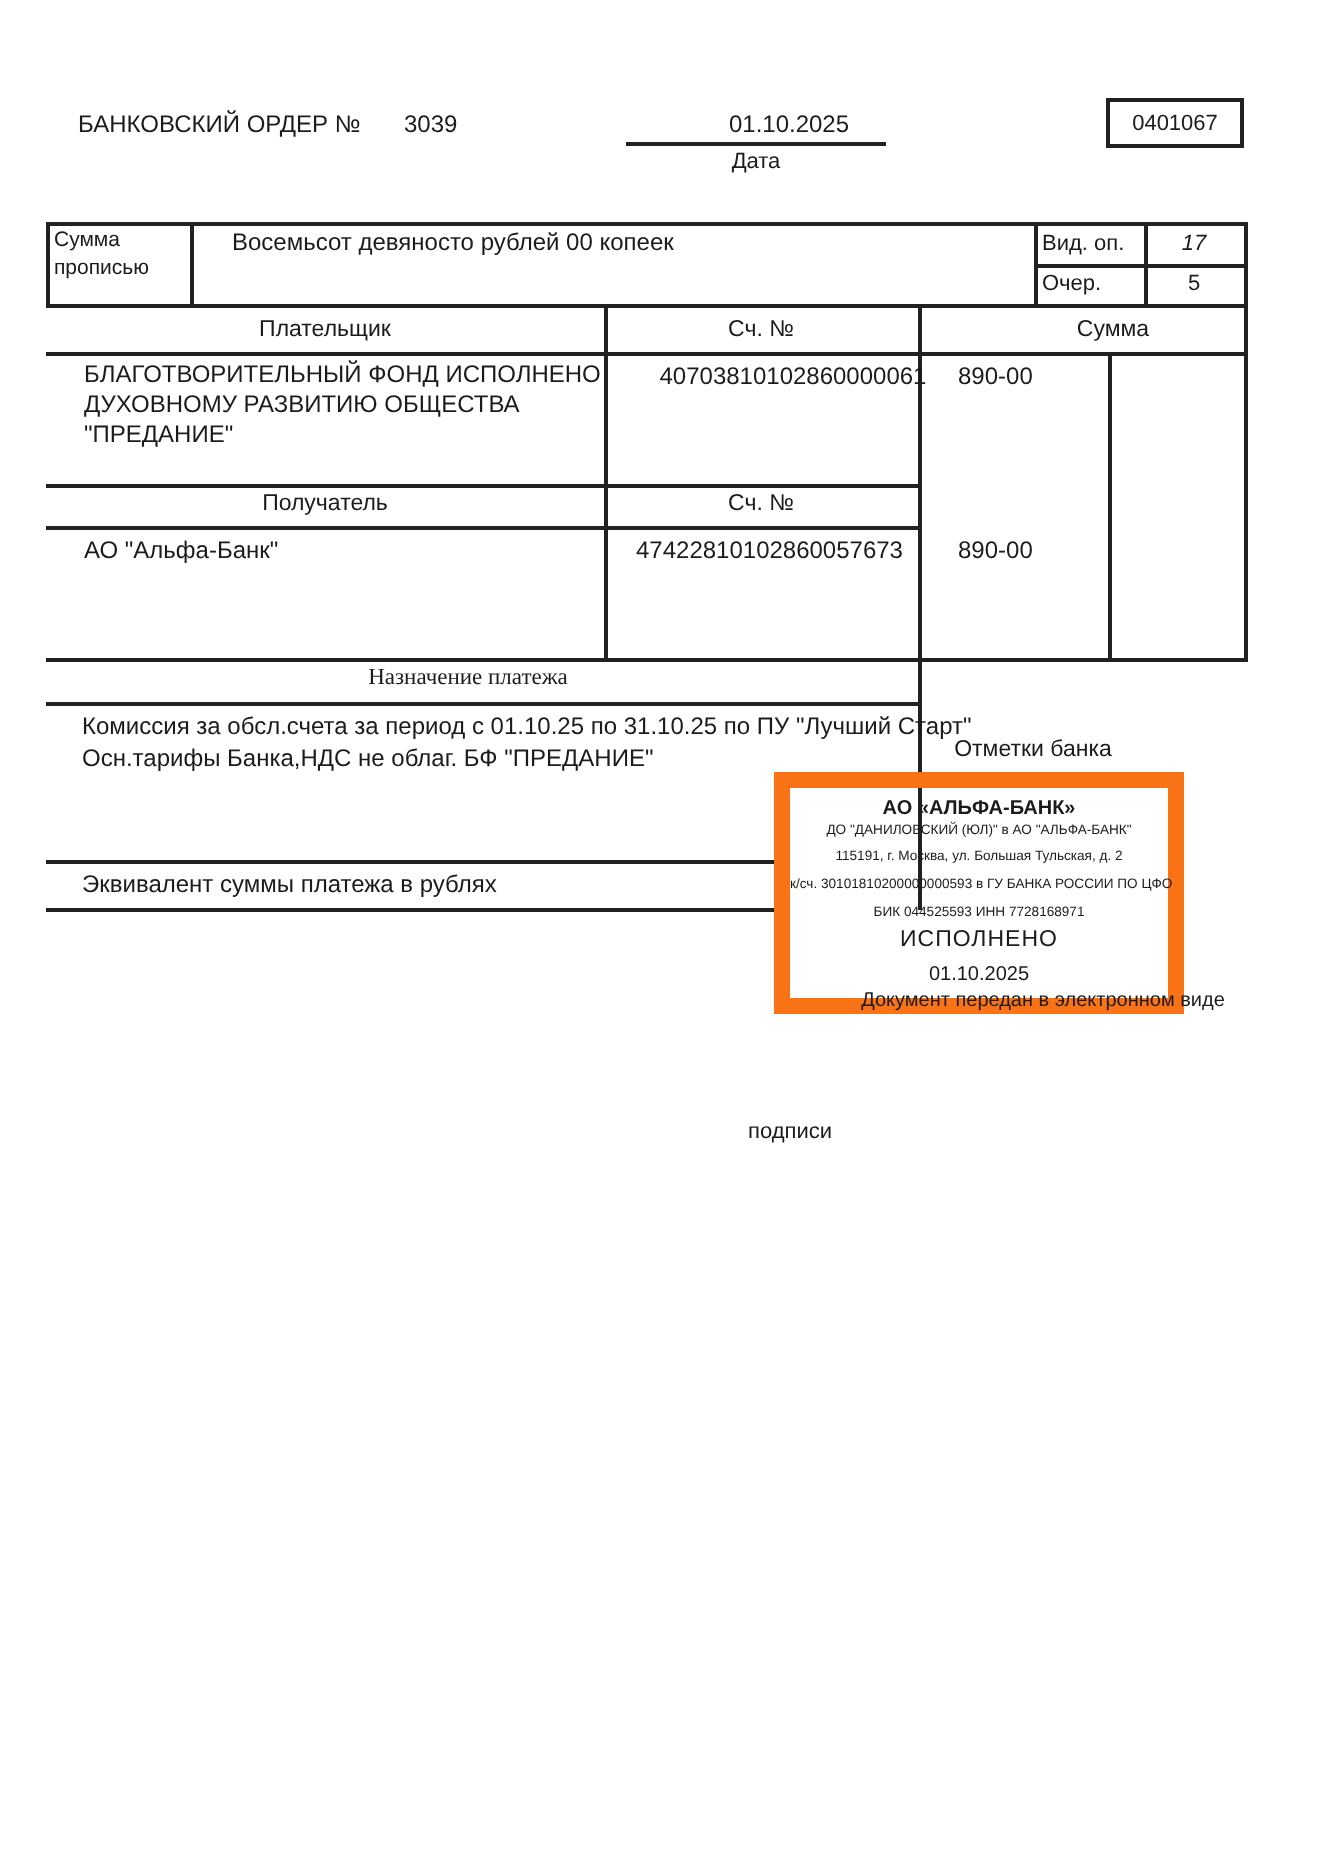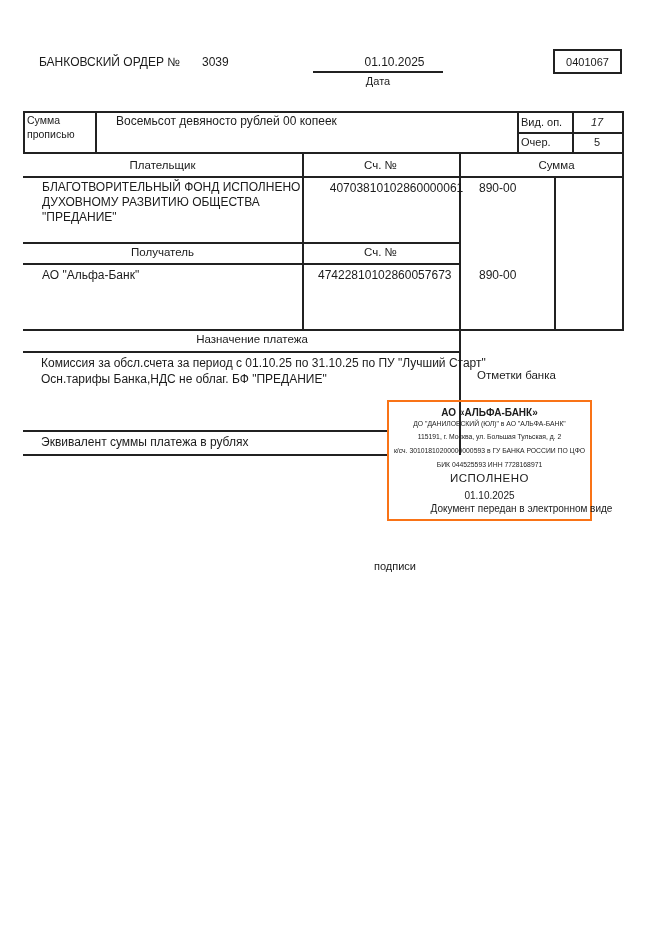--- a/index.html
+++ b/index.html
@@ -18,22 +18,22 @@
   .fs12 { font-size:12px; line-height:1.25;margin-left:16px; }
   .fs115 { font-size:11.5px; }
   .fs11 { font-size:11px; }
   .fs105 { font-size:10.5px; line-height:1.3; }
   .code-box {
     position:absolute; left:553px; top:49px; width:69px; height:25px;
     border:2px solid #212121; box-sizing:border-box;
     display:flex; align-items:center; justify-content:center; font-size:11px;
   }
   .stamp {
-    position:absolute; left:387px; top:400px; width:205px; height:121px;
-    border:2px solid #f97316; box-sizing:border-box; background:transparent;
+    position:absolute; left:387px; top:386px; width:205px; height:121px;
+    border:8px solid #f97316; box-sizing:border-box; background:transparent;
   }
   .stamp .row { position:absolute; left:0; width:100%; text-align:center; white-space:nowrap; }
 </style>
 </head>
 <body>
 
 <div class="page">
 
   <div class="txt fs12" style="left:23px; top:55px;">БАНКОВСКИЙ ОРДЕР №</div>
   <div class="txt fs12" style="left:186px; top:55px;">3039</div>
@@ -79,21 +79,21 @@
   <div class="line hl" style="left:23px; top:242px; width:438px;"></div>
   <div class="txt fs115 center" style="left:23px; top:246px; width:279px;">Получатель</div>
   <div class="txt fs115 center" style="left:302px; top:246px; width:157px;">Сч. №</div>
   <div class="line hl" style="left:23px; top:263px; width:438px;"></div>
 
   <div class="txt fs12" style="left:26px; top:268px;">АО "Альфа-Банк"</div>
   <div class="txt fs12 center" style="left:302px; top:268px; width:126px;">47422810102860057673</div>
   <div class="txt fs12" style="left:463px; top:268px;">890-00</div>
 
   <div class="line hl" style="left:23px; top:329px; width:601px;"></div>
-  <div class="txt fs115 center" style="left:33px; top:333px; width:438px;">Назначение платежа</div>
+  <div class="txt fs115 center" style="left:15px; top:333px; width:438px;font-family:Liberation Serif, serif;">Назначение платежа</div>
   <div class="line hl" style="left:23px; top:351px; width:438px;"></div>
   <div class="txt fs12" style="left:25px; top:356px;">Комиссия за обсл.счета за период с 01.10.25 по 31.10.25 по ПУ "Лучший Старт"</div>
   <div class="txt fs12" style="left:25px; top:372px;">Осн.тарифы Банка,НДС не облаг. БФ "ПРЕДАНИЕ"</div>
 
   <div class="txt fs115 center" style="left:459px; top:369px; width:115px;">Отметки банка</div>
 
   <div class="line hl" style="left:23px; top:430px; width:364px;"></div>
   <div class="txt fs12" style="left:25px; top:435px;">Эквивалент суммы платежа в рублях</div>
   <div class="line hl" style="left:23px; top:454px; width:364px;"></div>
 

